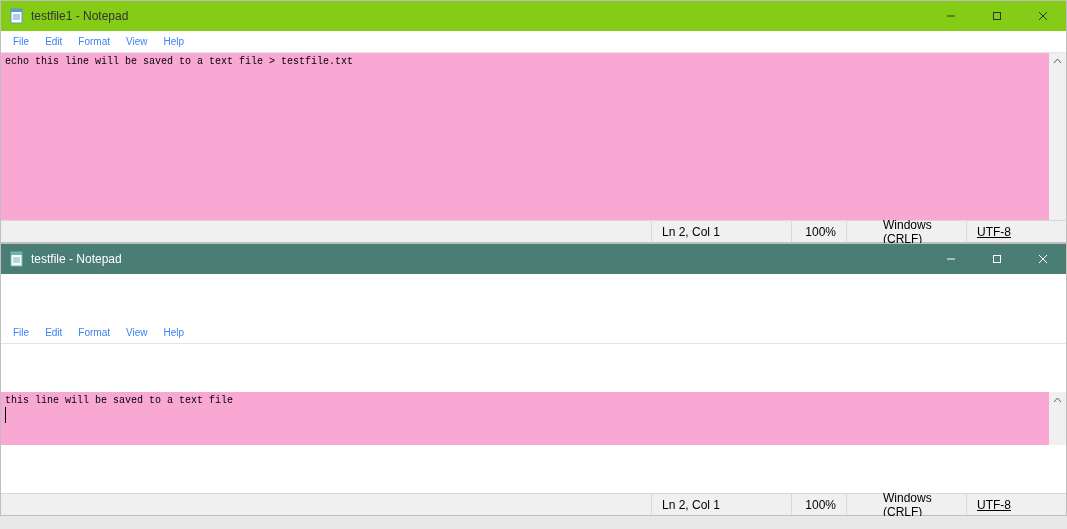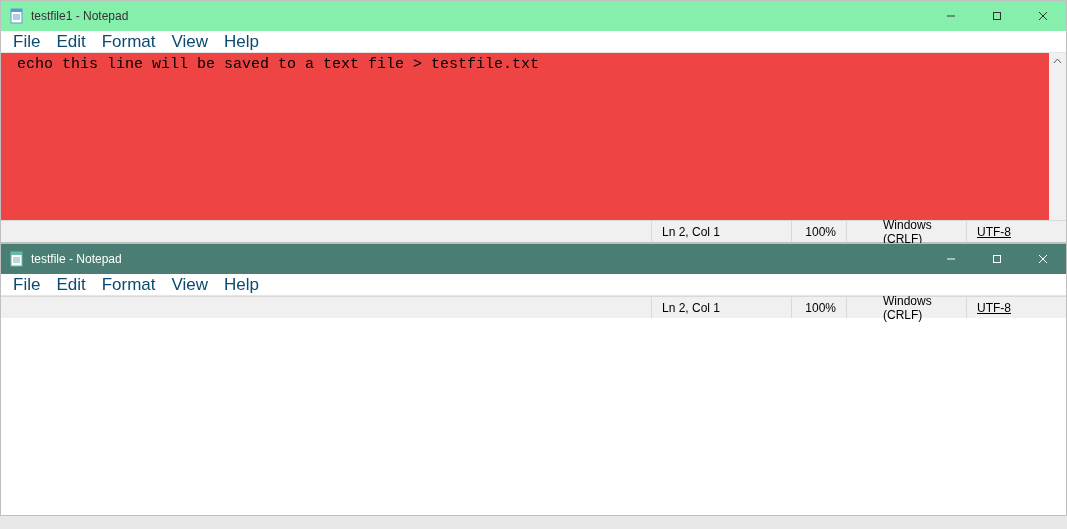--- a/index.html
+++ b/index.html
@@ -13,27 +13,27 @@
     display: flex;
     flex-direction: column;
   }
   .window {
     display: flex;
     flex-direction: column;
     background: #ffffff;
     border: 1px solid #bfbfbf;
   }
   .win-top  { height: 267px; margin-bottom: 0; }
-  .win-bot  { height: 300px; }
+  .win-bot  { height: 300px; gap: 48px; }
 
   .titlebar {
     height: 30px;
     display: flex;
     align-items: center;
-    background: #86efac;
+    background: #84cc16;
     color: #333;
   }
   .titlebar.active {
     background: #4a7d73;
     color: #ffffff;
   }
   .title-icon {
     width: 16px; height: 16px;
     margin: 0 6px 0 8px;
     display: inline-flex;
@@ -47,42 +47,42 @@
     color: inherit;
   }
 
   .menubar {
     height: 22px;
     display: flex;
     align-items: center;
     background: #ffffff;
     border-bottom: 1px solid #e5e5e5;
     padding: 0 4px;
-    font-size: 17px;
-    color: #0c4a6e;
+    font-size: 10px;
+    color: #3b82f6;
   }
   .menu-item {
     padding: 2px 8px;
   }
 
   .editor-wrap {
     flex: 1 1 auto;
     display: flex;
     min-height: 0;
   }
   .editor {
     flex: 1 1 auto;
-    padding: 2px 16px;
+    padding: 2px 4px;
     font-family: Consolas, "Courier New", monospace;
-    font-size: 15px;
+    font-size: 10px;
     line-height: 1.3;
     white-space: pre;
     overflow: hidden;
     color: #000;
-    background: #ef4444;
+    background: #f9a8d4;
   }
   .vscroll {
     width: 17px;
     background: #f0f0f0;
     display: flex;
     flex-direction: column;
     align-items: center;
     justify-content: flex-start;
   }
   .vscroll .arrow {
@@ -215,20 +215,31 @@
       </div>
     </div>
   </div>
   <div class="menubar">
     <div class="menu-item">File</div>
     <div class="menu-item">Edit</div>
     <div class="menu-item">Format</div>
     <div class="menu-item">View</div>
     <div class="menu-item">Help</div>
   </div>
+  <div class="editor-wrap">
+    <div class="editor"><span>this line will be saved to a text file </span>
+<span class="cursor"></span></div>
+    <div class="vscroll">
+      <div class="arrow">
+        <svg width="9" height="9" viewBox="0 0 9 9">
+            <path d="M1 6 L4.5 2 L8 6" fill="none" stroke="currentColor"></path>
+          </svg>
+      </div>
+    </div>
+  </div>
   <div class="statusbar">
     <div class="status-spacer"></div>
     <div class="status-cell pos">Ln 2, Col 1</div>
     <div class="status-cell zoom">100%</div>
     <div class="status-cell eol">Windows (CRLF)</div>
     <div class="status-cell enc">UTF-8</div>
   </div>
 </div>
 
 <div class="gap"></div>

